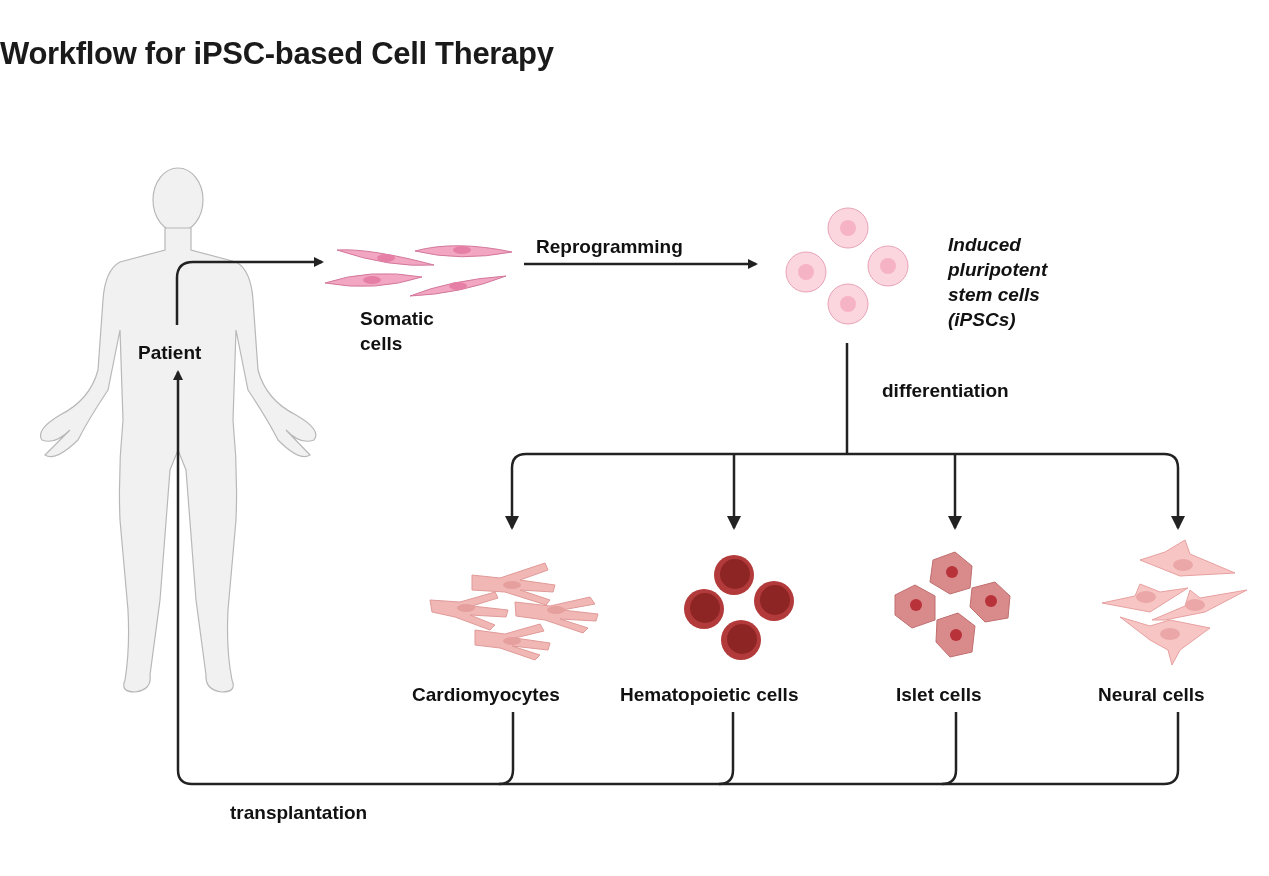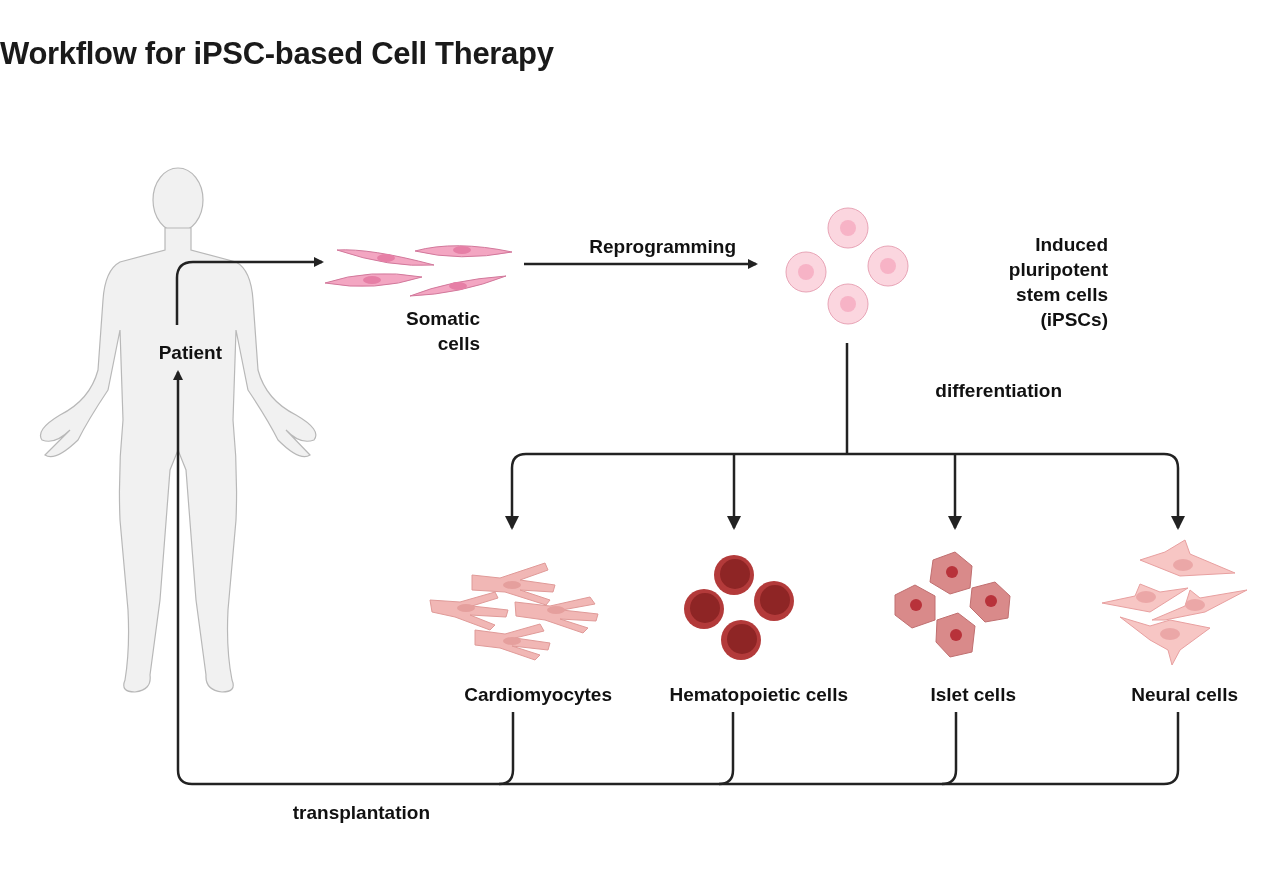--- a/index.html
+++ b/index.html
@@ -1,18 +1,18 @@
 <!DOCTYPE html>
 <html><head>
 <meta charset="utf-8">
 <style>
   html, body { margin:0; padding:0; background:#ffffff; }
   body { width:1269px; height:876px; position:relative; overflow:hidden; font-family:"Liberation Sans", sans-serif; color:#111; }
   .title { position:absolute; left:0; width:1269px; top:36px; text-align:left; font-size:31px; font-weight:bold; letter-spacing:-0.3px; color:#1a1a1a; }
-  .lbl { position:absolute; font-size:19px; font-weight:bold; text-align:right; line-height:25px; color:#111; white-space:nowrap; }
+  .lbl { position:absolute; font-size:19px; font-weight:bold; text-align:left; line-height:25px; color:#111; white-space:nowrap; }
   svg.main { position:absolute; left:0; top:0; }
 </style>
 </head>
 <body>
 
 <div class="title">Workflow for iPSC-based Cell Therapy</div>
 
 <svg class="main" width="1269" height="876" viewBox="0 0 1269 876">
   <defs>
     <marker id="ah" markerWidth="10" markerHeight="10" refX="8" refY="5" orient="auto" markerUnits="userSpaceOnUse">
@@ -112,21 +112,21 @@
 
 <div class="lbl" style="left:138px; top:340px; width:84px; font-size:19px;">Patient</div>
 
 <div class="lbl" style="left:360px; top:306px; width:120px;">
   <div>Somatic</div>
   <div>cells</div>
 </div>
 
 <div class="lbl" style="left:536px; top:234px; width:200px;">Reprogramming</div>
 
-<div class="lbl" style="left:948px; top:232px; width:160px;">
+<div class="lbl" style="left:948px; top:232px; width:160px;font-style:italic;">
   <div>Induced</div>
   <div>pluripotent</div>
   <div>stem cells</div>
   <div>(iPSCs)</div>
 </div>
 
 <div class="lbl" style="left:882px; top:378px; width:180px;">
   <div>differentiation</div>
 </div>
 

